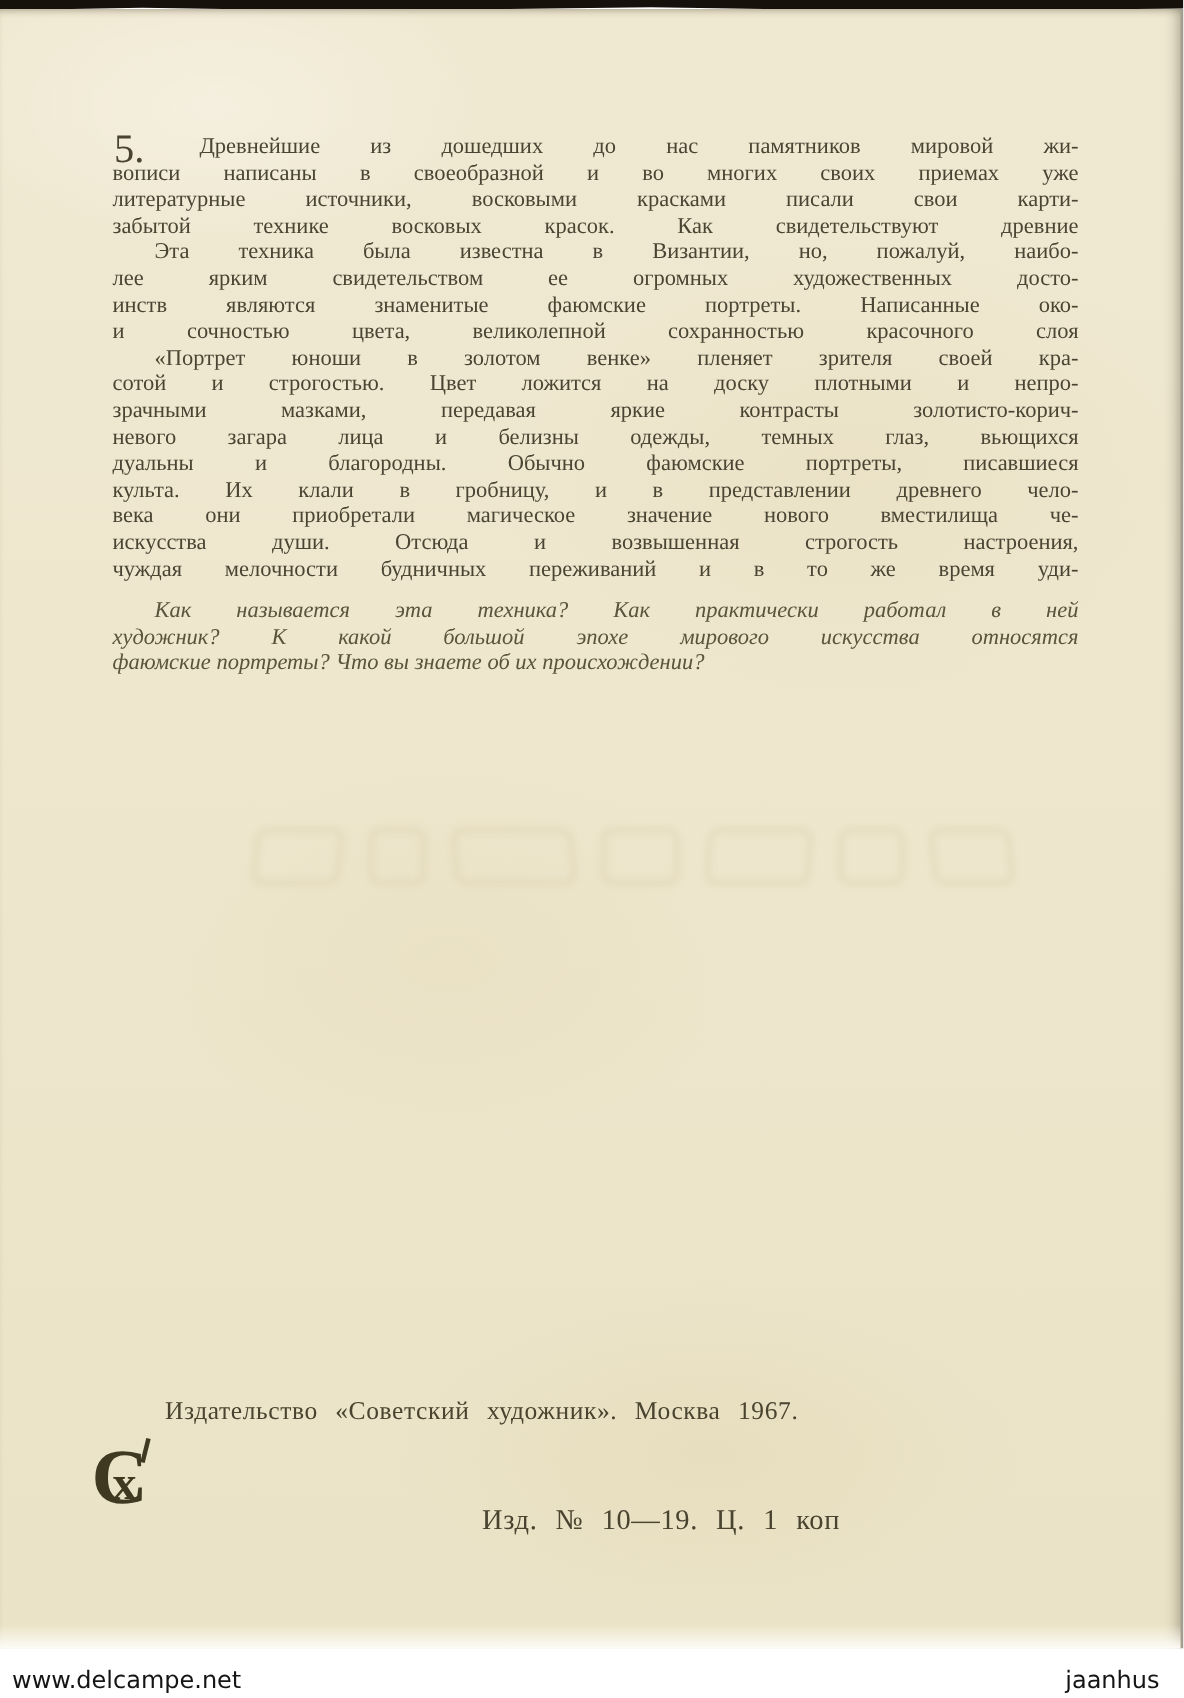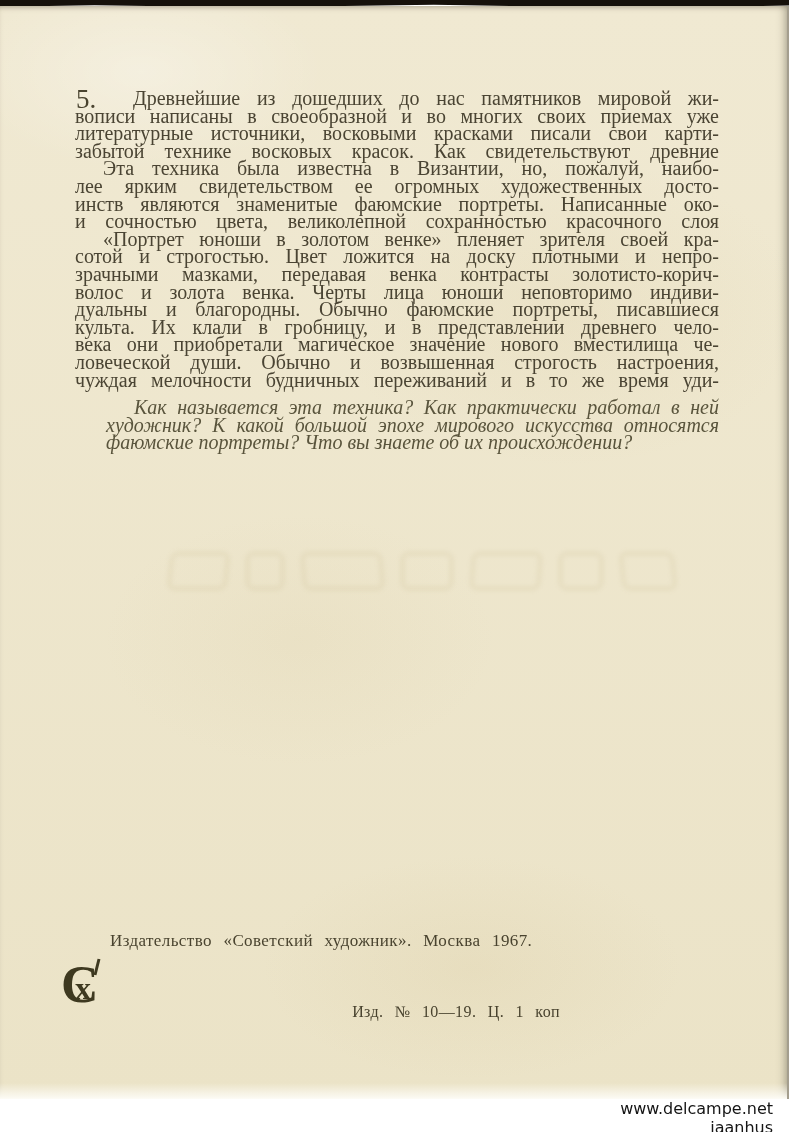--- a/index.html
+++ b/index.html
@@ -26,27 +26,27 @@
   }
   .card::after{
     content:"";position:absolute;left:0;bottom:0;width:100%;height:16px;
     background:linear-gradient(rgba(253,252,246,0), #fdfcf6);
   }
   .page-number{
     position:absolute;left:76px;top:84px;font-size:27px;color:#49432f;
   }
   .text-block{
     position:absolute;left:75px;top:90px;width:644px;
-    font-size:20px;line-height:17.6px;color:#4a4433;
+    font-size:15px;line-height:17.6px;color:#4a4433;
   }
   .para .line{text-align:justify;text-align-last:justify;}
   .para .line.last{text-align-last:left;}
   .para.indent-wide .line:first-child{text-indent:58px;}
   .para.indent-normal .line:first-child{text-indent:28px;}
-  .para.italic{font-style:italic;color:#59543c;margin-top:10px;margin-left:31px;}
+  .para.italic{font-style:italic;color:#59543c;margin-top:10px;}
   
   .bleed{
     position:absolute;left:168px;top:551px;height:40px;width:508px;
     display:flex;gap:16px;align-items:center;
     opacity:.5;filter:blur(2px);pointer-events:none;
   }
   .bleed span{
     display:block;height:30px;border:5px solid rgba(176,158,104,.22);
     border-radius:9px;
   }
@@ -57,27 +57,27 @@
   .bleed span:nth-child(5){width:78px;transform:skewX(-4deg);}
   .bleed span:nth-child(6){width:46px;}
   .bleed span:nth-child(7){width:58px;transform:skewX(6deg);}
   .imprint-logo{position:absolute;left:61px;top:956px;width:46px;height:54px;}
   .publisher-line{
     position:absolute;left:110px;top:931px;font-size:17px;color:#49432f;
     letter-spacing:.4px;word-spacing:7px;white-space:nowrap;
   }
   .edition-line{
     position:absolute;left:110px;top:1003px;width:450px;text-align:right;
-    font-size:16px;color:#49432f;letter-spacing:.4px;word-spacing:7px;white-space:nowrap;
+    font-size:19px;color:#49432f;letter-spacing:.4px;word-spacing:7px;white-space:nowrap;
   }
   .bottom-strip{
     position:absolute;left:0;top:1099px;width:789px;height:33px;background:#ffffff;
     display:flex;justify-content:space-between;align-items:flex-end;
     padding:0 16px 3px 8px;box-sizing:border-box;
-    font-family:"DejaVu Sans",sans-serif;font-size:16px;color:#151515;flex-direction:column;
+    font-family:"DejaVu Sans",sans-serif;font-size:16px;color:#151515;
   }
 </style>
 </head>
 <body>
 
 <div class="top-strip"></div>
 
 <div class="card"></div>
 
 <div class="page-number">5.</div>
@@ -91,26 +91,26 @@
     </div>
     <div class="para indent-normal">
       <div class="line">Эта техника была известна в Византии, но, пожалуй, наибо-</div>
       <div class="line">лее ярким свидетельством ее огромных художественных досто-</div>
       <div class="line">инств являются знаменитые фаюмские портреты. Написанные око-</div>
       <div class="line">и сочностью цвета, великолепной сохранностью красочного слоя</div>
     </div>
     <div class="para indent-normal">
       <div class="line">«Портрет юноши в золотом венке» пленяет зрителя своей кра-</div>
       <div class="line">сотой и строгостью. Цвет ложится на доску плотными и непро-</div>
-      <div class="line">зрачными мазками, передавая венка контрасты золотисто-корич-</div>
-      <div class="line">волос и золота венка. Черты лица юноши неповторимо индиви-</div>
+      <div class="line">зрачными мазками, передавая яркие контрасты золотисто-корич-</div>
+      <div class="line">невого загара лица и белизны одежды, темных глаз, вьющихся</div>
       <div class="line">дуальны и благородны. Обычно фаюмские портреты, писавшиеся</div>
       <div class="line">культа. Их клали в гробницу, и в представлении древнего чело-</div>
       <div class="line">века они приобретали магическое значение нового вместилища че-</div>
-      <div class="line">ловеческой души. Обычно и возвышенная строгость настроения,</div>
+      <div class="line">искусства души. Отсюда и возвышенная строгость настроения,</div>
       <div class="line">чуждая мелочности будничных переживаний и в то же время уди-</div>
     </div>
     <div class="para italic indent-normal">
       <div class="line">Как называется эта техника? Как практически работал в ней</div>
       <div class="line">художник? К какой большой эпохе мирового искусства относятся</div>
       <div class="line last">фаюмские портреты? Что вы знаете об их происхождении?</div>
     </div>
   </div>
 
 <div class="bleed">

